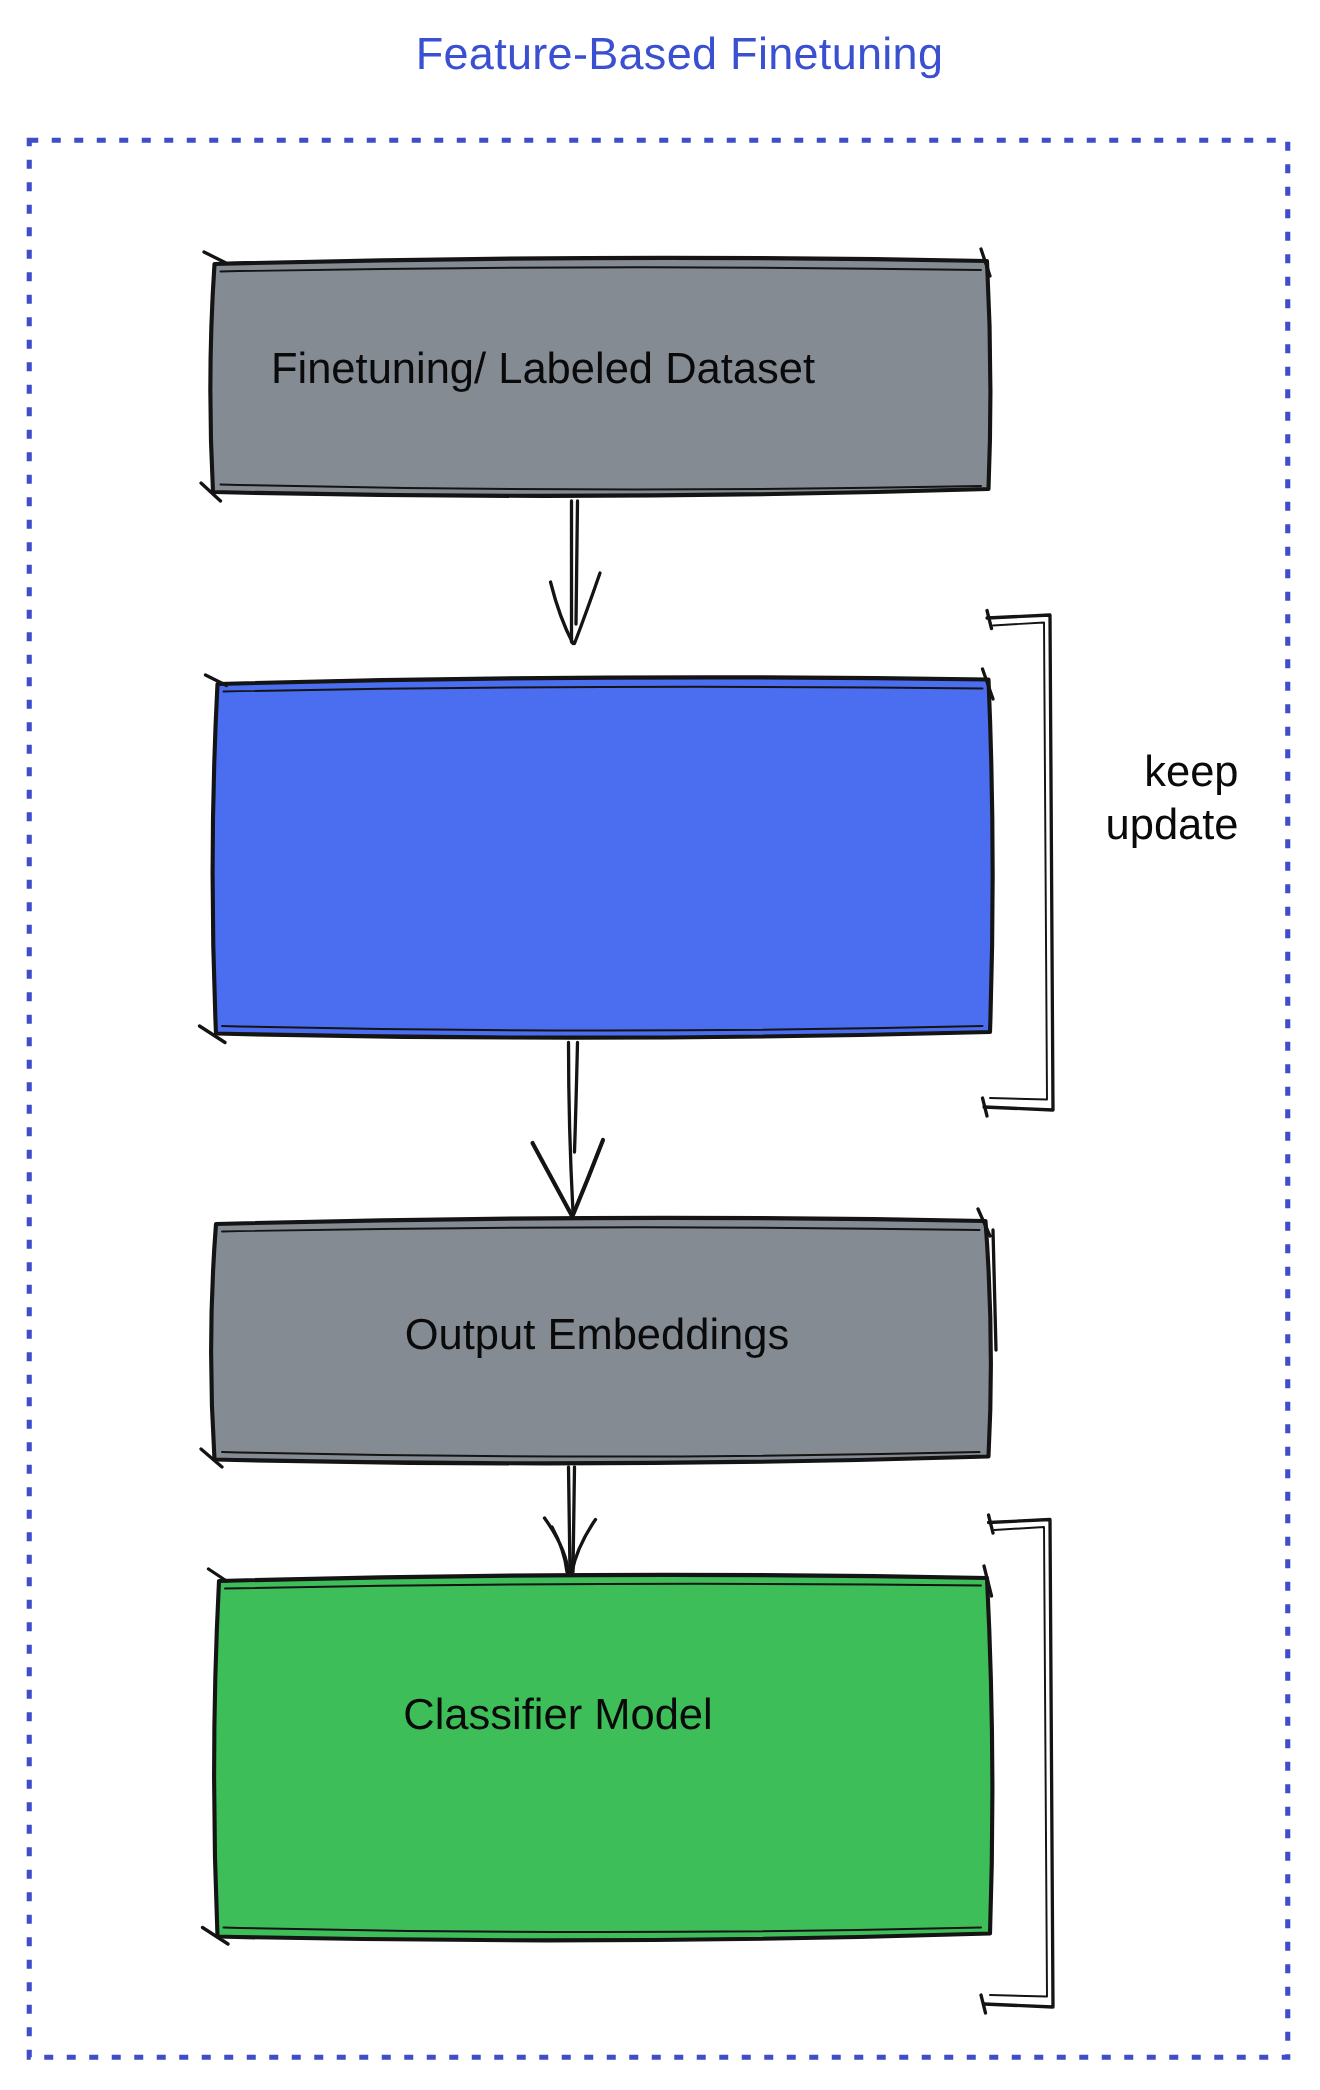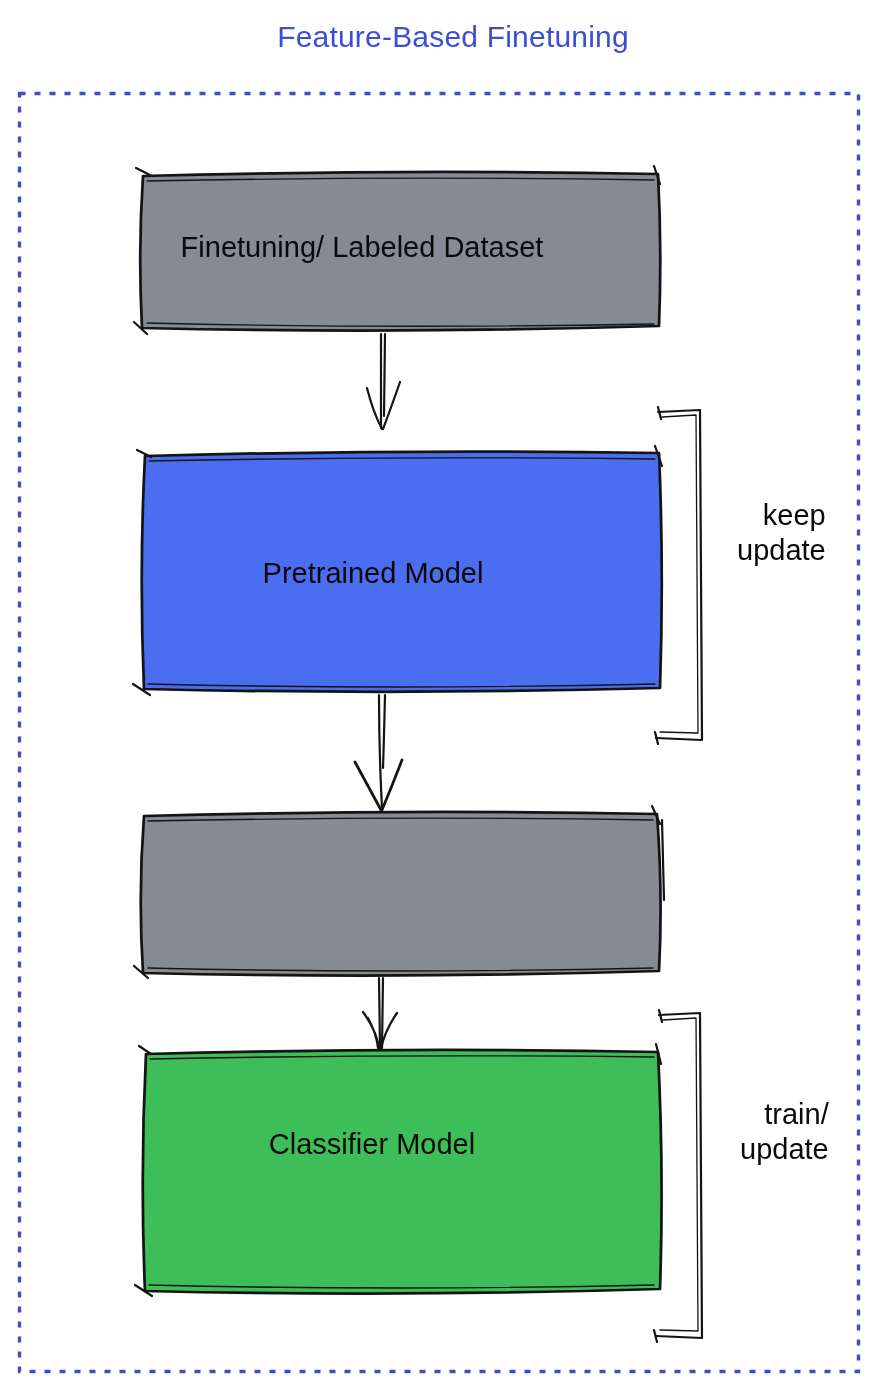--- a/index.html
+++ b/index.html
@@ -100,25 +100,21 @@
     </g>
 
     <g>
       <path class="ink mid" d="M659 1015 L700 1013 L702 1338 L656 1336"></path>
       <path class="ink thin" d="M663 1020 L696 1018 L698 1331 L660 1330"></path>
       <path class="ink mid" d="M659 1010 L662 1022 M654 1330 L657 1342"></path>
     </g>
   </svg>
 
   <div class="label" style="left:362px;top:247px;">Finetuning/ Labeled Dataset</div>
-  <div class="label" style="left:373px;top:573px;">Pretrained Model</div>
+  <div class="label" style="left:398px;top:891px;">Output Embeddings</div>
   <div class="label" style="left:372px;top:1144px;">Classifier Model</div>
 
   <div class="note" style="left:737px;top:498px;">
     <span>keep</span>
     <span>update</span>
   </div>
-  <div class="note" style="left:740px;top:1097px;">
-    <span>train/</span>
-    <span>update</span>
-  </div>
 
 </div>
 
 </body></html>

